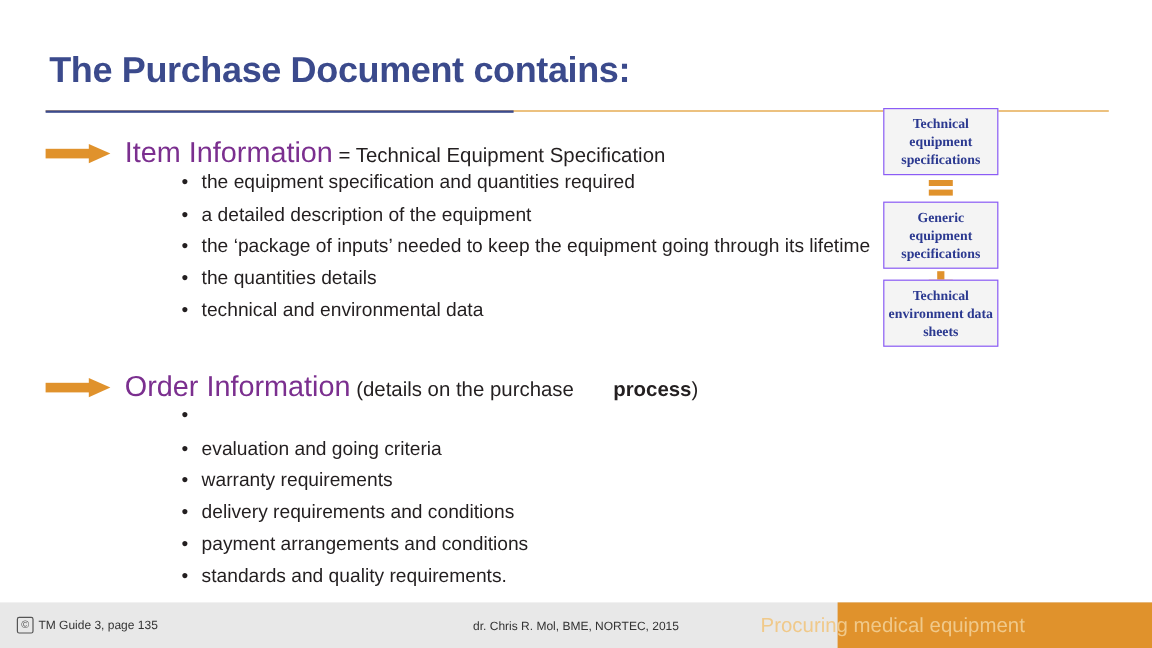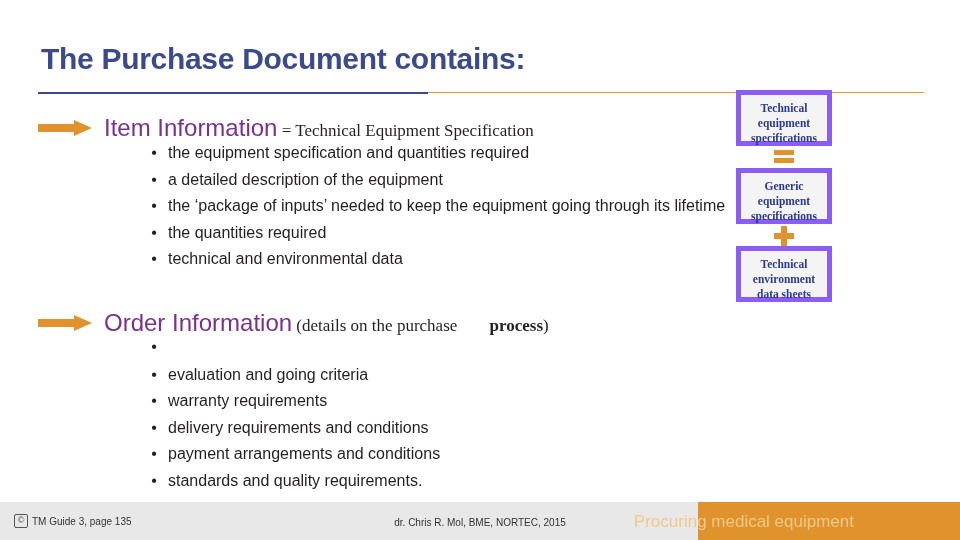--- a/index.html
+++ b/index.html
@@ -81,21 +81,20 @@
     font-size: 19px;
     color: #231f20;
   }
   .sec-head .key {
     color: #7b2f8f;
     font-size: 24px;
   }
   .sec-head .rest {
     font-size: 17px;
     color: #231f20;
-    font-family: Liberation Serif, serif;
   }
 
   
   .bullets {
     position: absolute;
     font-size: 16px;
     color: #231f20;
   }
   .bullets .row {
     display: flex;
@@ -117,33 +116,33 @@
   
   .graphic {
     position: absolute;
     right: 32px;
     top: 90px;
     width: 104px;
   }
   .gbox {
     width: 96px;
     box-sizing: border-box;
-    border: 5px solid #8b5cf6;
+    border: 1px solid #8b5cf6;
     background: #f4f4f4;
     text-align: center;
     color: #2b3990;
     font-size: 11.5px;
     line-height: 15px;
     padding: 6px 2px;
     font-family: "Liberation Serif", serif;
     font-weight: bold;
   }
   .gbox.b1 { position: absolute; left: 4px; top: 0; height: 56px; }
   .gbox.b2 { position: absolute; left: 4px; top: 78px; height: 56px; }
-  .gbox.b3 { position: absolute; left: 4px; top: 156px; height: 56px; }
+  .gbox.b3 { position: absolute; left: 4px; top: 143px; height: 56px; }
 
   .eq-sign {
     position: absolute;
     left: 42px;
     top: 60px;
     width: 20px;
   }
   .eq-sign span {
     display: block;
     height: 5px;
@@ -255,21 +254,21 @@
     <div class="row">
       <span class="dot">•</span>
       <span class="txt">a detailed description of the equipment</span>
     </div>
     <div class="row">
       <span class="dot">•</span>
       <span class="txt">the ‘package of inputs’ needed to keep the equipment going through its lifetime</span>
     </div>
     <div class="row">
       <span class="dot">•</span>
-      <span class="txt">the quantities required</span>
+      <span class="txt">the quantities details</span>
     </div>
     <div class="row">
       <span class="dot">•</span>
       <span class="txt">technical and environmental data</span>
     </div>
   </div>
 
   <div class="arrow" style="left:38px; top:315px;">
     <div class="shaft"></div>
     <div class="head"></div>

